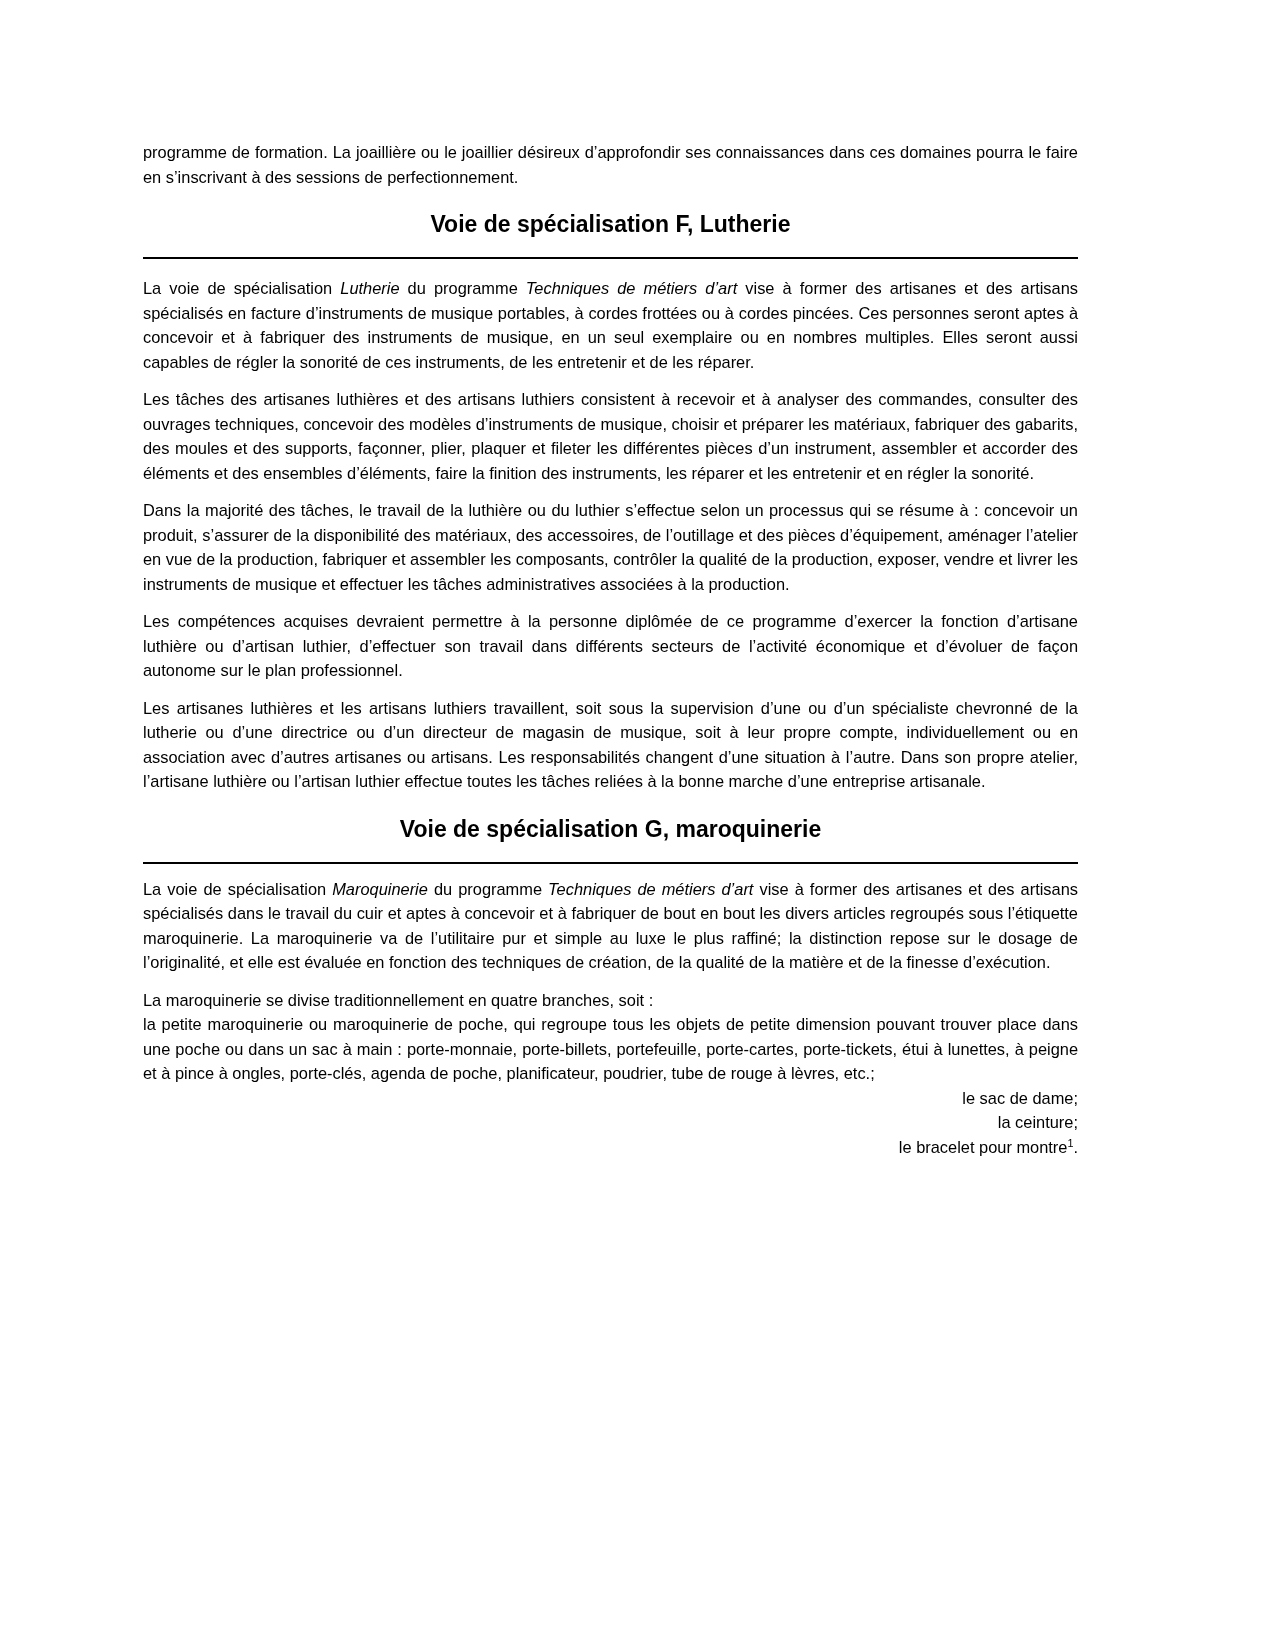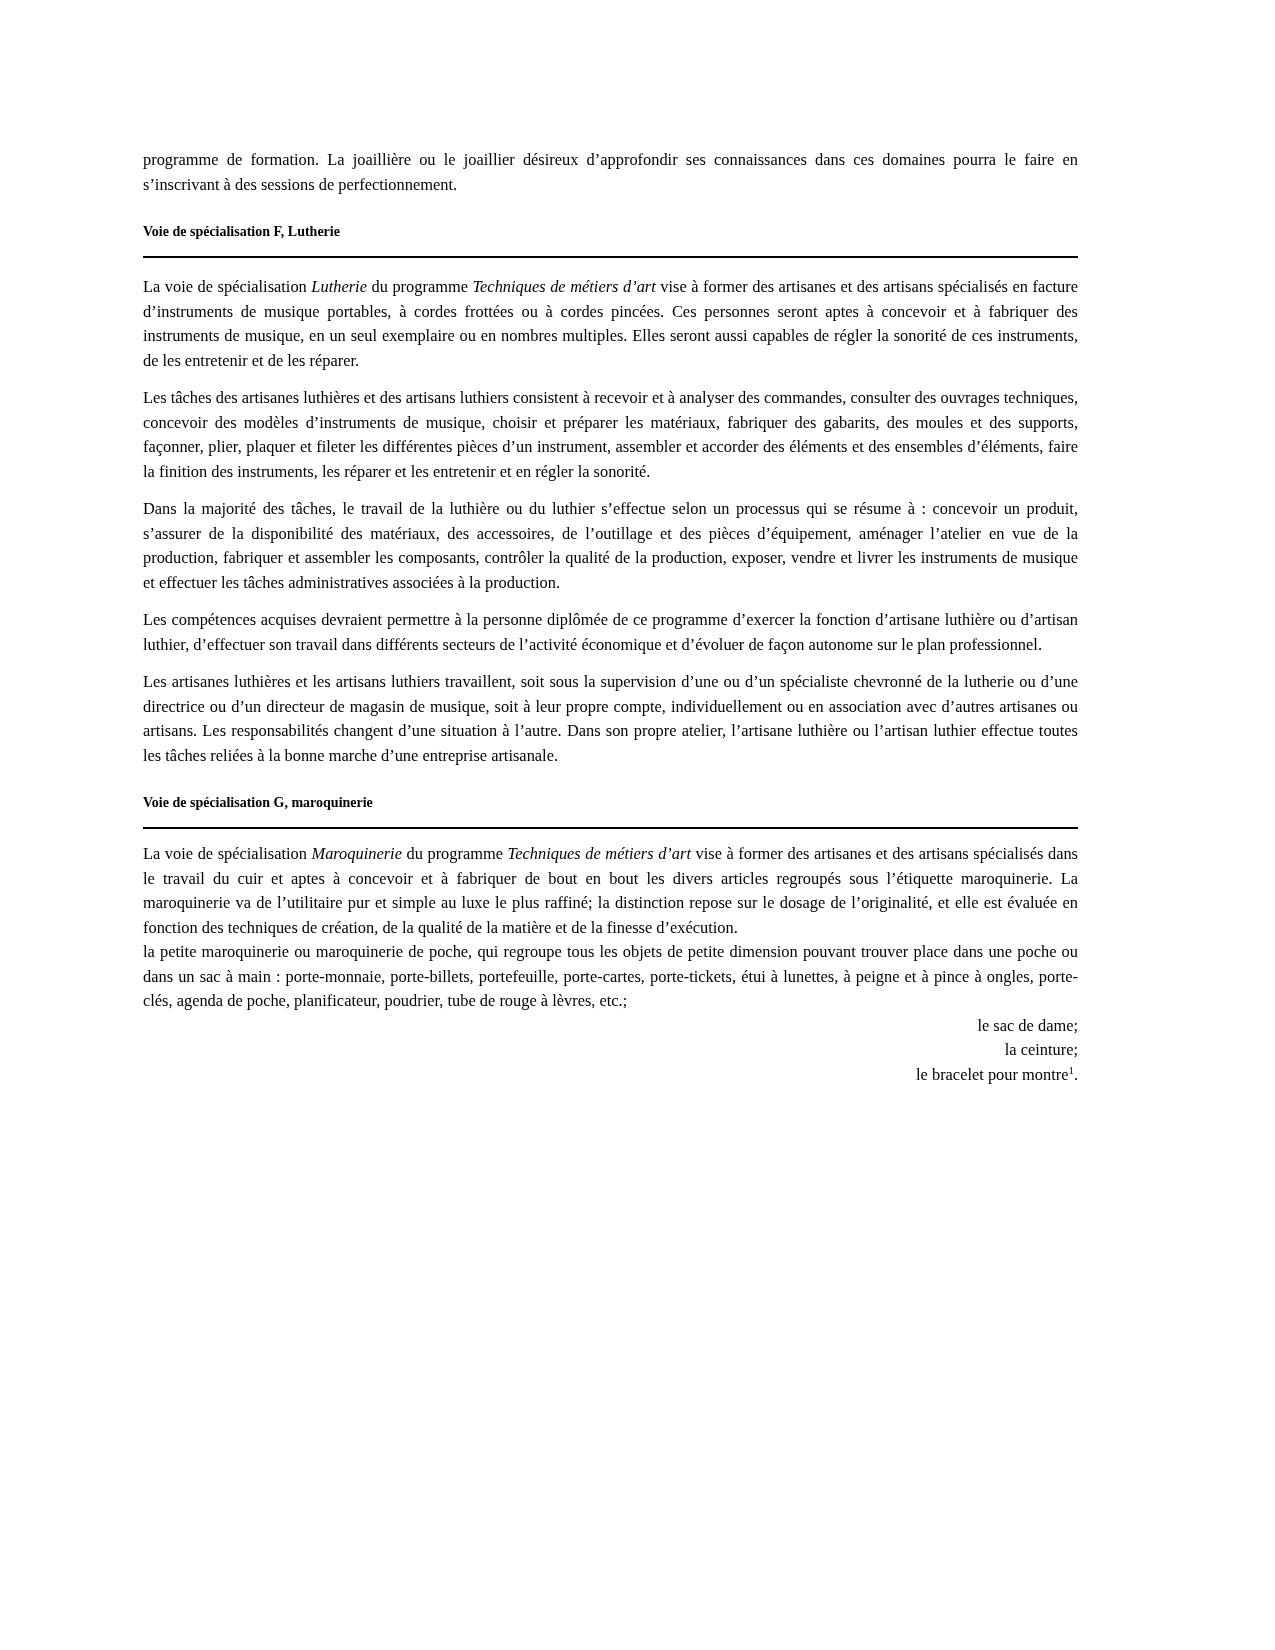--- a/index.html
+++ b/index.html
@@ -1,46 +1,47 @@
 <!DOCTYPE html>
 <html style="--paper: #ffffff; --text: #000000; --rule: #000000; --footer_bar: #595959;"><head>
 <meta charset="utf-8">
 <style>
   * { box-sizing: border-box; }
   html, body { margin: 0; padding: 0; background: #ffffff; }
   .page {
     position: relative;
     width: 1275px;
     height: 1208px;
-    margin: 8px auto;
+    margin: 0 auto;
     background: var(--paper, #ffffff);
     color: var(--text, #000000);
-    font-family: Liberation Serif, serif;
+    font-family: Liberation Sans, sans-serif;
     overflow: hidden;
   }
   .content {
     position: absolute;
     left: 143px;
     top: 140px;
     width: 935px;
   }
   p { margin: 0; font-size: 16.4px; line-height: 24.5px; }
   p.para { margin-top: 13px; text-align: justify; }
   p.first { margin-top: 0; }
   p.tight { margin-top: 0; }
   p.left { text-align: right; }
   em { font-style: italic; }
   sup { font-size: 66%; line-height: 0; vertical-align: super; }
   h2.heading {
-    font-size: 14px;
+    font-size: 23px;
     line-height: 22px;
     font-weight: bold;
     margin: 24px 0 0 0;
-    padding-bottom: 13px;
+    padding-bottom: 22px;
     border-bottom: 2px solid var(--rule, #000000);
+    text-align: center;
   }
   h2.gap-lg { margin-bottom: 17px; }
   h2.gap-sm { margin-bottom: 0; }
   .footnote {
     position: absolute;
     left: 143px;
     top: 1405px;
     width: 935px;
   }
   .footnote-rule {
@@ -80,20 +81,21 @@
 
     <h2 class="heading gap-lg">Voie de spécialisation F, Lutherie</h2>
     <p class="para"><span>La voie de spécialisation </span><em>Lutherie</em><span> du programme </span><em>Techniques de métiers d’art</em><span> vise à former des artisanes et des artisans spécialisés en facture d’instruments de musique portables, à cordes frottées ou à cordes pincées. Ces personnes seront aptes à concevoir et à fabriquer des instruments de musique, en un seul exemplaire ou en nombres multiples. Elles seront aussi capables de régler la sonorité de ces instruments, de les entretenir et de les réparer.</span></p>
     <p class="para"><span>Les tâches des artisanes luthières et des artisans luthiers consistent à recevoir et à analyser des commandes, consulter des ouvrages techniques, concevoir des modèles d’instruments de musique, choisir et préparer les matériaux, fabriquer des gabarits, des moules et des supports, façonner, plier, plaquer et fileter les différentes pièces d’un instrument, assembler et accorder des éléments et des ensembles d’éléments, faire la finition des instruments, les réparer et les entretenir et en régler la sonorité.</span></p>
     <p class="para"><span>Dans la majorité des tâches, le travail de la luthière ou du luthier s’effectue selon un processus qui se résume à : concevoir un produit, s’assurer de la disponibilité des matériaux, des accessoires, de l’outillage et des pièces d’équipement, aménager l’atelier en vue de la production, fabriquer et assembler les composants, contrôler la qualité de la production, exposer, vendre et livrer les instruments de musique et effectuer les tâches administratives associées à la production.</span></p>
     <p class="para"><span>Les compétences acquises devraient permettre à la personne diplômée de ce programme d’exercer la fonction d’artisane luthière ou d’artisan luthier, d’effectuer son travail dans différents secteurs de l’activité économique et d’évoluer de façon autonome sur le plan professionnel.</span></p>
     <p class="para"><span>Les artisanes luthières et les artisans luthiers travaillent, soit sous la supervision d’une ou d’un spécialiste chevronné de la lutherie ou d’une directrice ou d’un directeur de magasin de musique, soit à leur propre compte, individuellement ou en association avec d’autres artisanes ou artisans.  Les responsabilités changent d’une situation à l’autre.  Dans son propre atelier, l’artisane luthière ou l’artisan luthier effectue toutes les tâches reliées à la bonne marche d’une entreprise artisanale.</span></p>
 
     <h2 class="heading gap-sm">Voie de spécialisation G, maroquinerie</h2>
     <p class="para"><span>La voie de spécialisation </span><em>Maroquinerie</em><span> du programme </span><em>Techniques de métiers d’art</em><span> vise à former des artisanes et des artisans spécialisés dans le travail du cuir et aptes à concevoir et à fabriquer de bout en bout les divers articles regroupés sous l’étiquette maroquinerie. La maroquinerie va de l’utilitaire pur et simple au luxe le plus raffiné; la distinction repose sur le dosage de l’originalité, et elle est évaluée en fonction des techniques de création, de la qualité de la matière et de la finesse d’exécution.</span></p>
+    <p class="para"><span>La maroquinerie se divise traditionnellement en quatre branches, soit :</span></p>
     <p class="para tight"><span>la petite maroquinerie ou maroquinerie de poche, qui regroupe tous les objets de petite dimension pouvant trouver place dans une poche ou dans un sac à main : porte-monnaie, porte-billets, portefeuille, porte-cartes, porte-tickets, étui à lunettes, à peigne et à pince à ongles, porte-clés, agenda de poche, planificateur, poudrier, tube de rouge à lèvres, etc.;</span></p>
     <p class="para tight left"><span>le sac de dame;</span></p>
     <p class="para tight left"><span>la ceinture;</span></p>
     <p class="para tight left"><span>le bracelet pour montre</span><sup>1</sup><span>.</span></p>
 
   </main>
 
   <div class="footnote">
     <div class="footnote-rule"></div>
     <div class="footnote-text">

